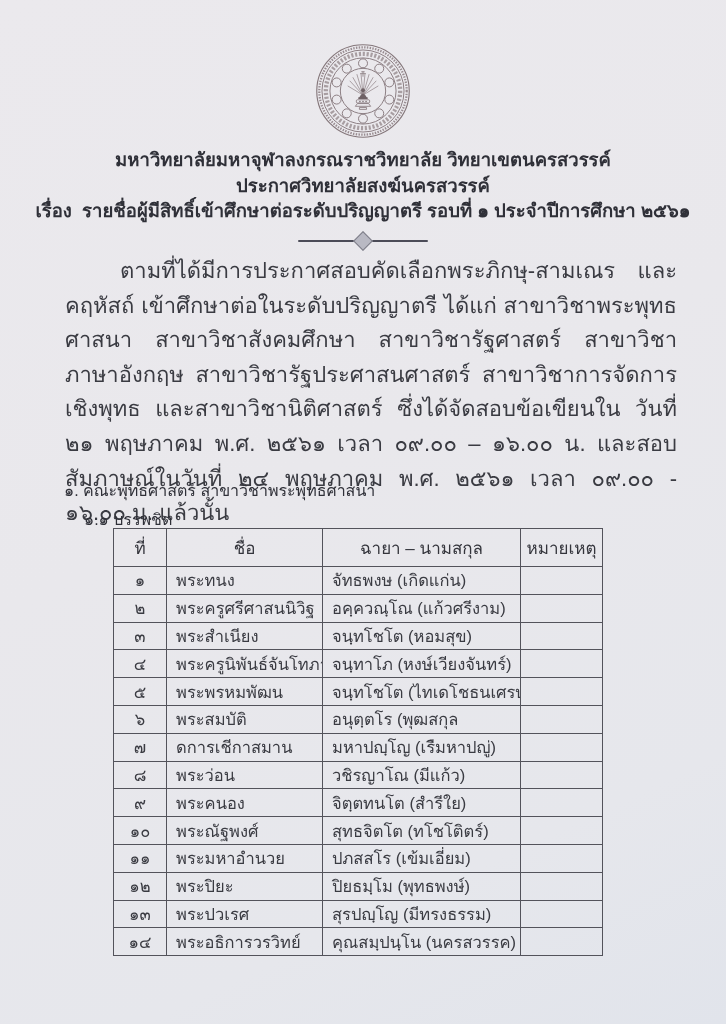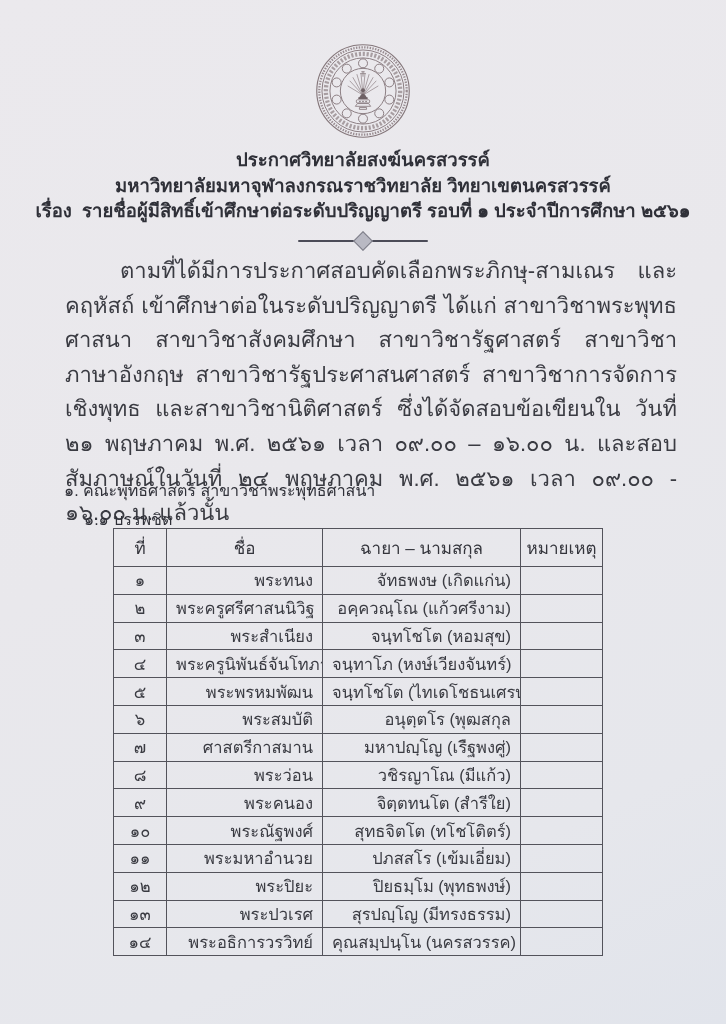--- a/index.html
+++ b/index.html
@@ -21,21 +21,21 @@
           line-height:34.6px;text-align:justify;color:#3a3b42;margin-left:8px;}
   .body-text p{margin:0;text-indent:55px;}
   .sec-heading{position:absolute;left:64px;font-weight:normal;font-size:16px;color:#2f3038;}
   .sec1{top:478px;}
   .sec2{top:507px;left:84px;}
   table.roster{position:absolute;top:528px;left:113px;border-collapse:collapse;
           table-layout:fixed;width:489px;font-size:16.5px;color:#3a3b42;}
   table.roster th,table.roster td{border:1px solid #53535b;vertical-align:middle;
           overflow:hidden;white-space:nowrap;}
   table.roster th{height:35px;font-weight:normal;font-size:17px;text-align:center;color:#34353c;}
-  table.roster td{height:26.8px;padding:0 9px;text-align:right;}
+  table.roster td{height:26.8px;padding:0 9px;text-align:left;}
   table.roster td.c0{text-align:center;padding:0;}
   .col-no{width:53px;}.col-name{width:156px;}.col-chaya{width:198px;}.col-note{width:82px;}
 </style>
 </head>
 <body>
 
 <div class="page">
 
   <div class="seal-wrap">
     <svg viewBox="0 0 96 96" width="98" height="98">
@@ -88,22 +88,22 @@
             <circle cx="48" cy="58.2" r="0.7"></circle>
             <circle cx="51" cy="58.2" r="0.7"></circle>
         </g>
         <path d="M42.5 60.3 L53.5 60.3 L55.5 63 L40.5 63 Z" stroke-width="0.8"></path>
         <path d="M44.5 64.2 H51.5 V66 H44.5 Z" stroke-width="0.8"></path>
       </g>
     </svg>
   </div>
 
   <div class="titles">
+    <div>มหาวิทยาลัยมหาจุฬาลงกรณราชวิทยาลัย วิทยาเขตนครสวรรค์</div>
     <div>ประกาศวิทยาลัยสงฆ์นครสวรรค์</div>
-    <div>มหาวิทยาลัยมหาจุฬาลงกรณราชวิทยาลัย วิทยาเขตนครสวรรค์</div>
     <div>เรื่อง&nbsp; รายชื่อผู้มีสิทธิ์เข้าศึกษาต่อระดับปริญญาตรี รอบที่ ๑ ประจำปีการศึกษา ๒๕๖๑</div>
   </div>
 
   <div class="divider">
     <div class="line"></div>
     <div class="diamond"></div>
   </div>
 
   <div class="body-text">
     <p>ตามที่ได้มีการประกาศสอบคัดเลือกพระภิกษุ-สามเณร และคฤหัสถ์ เข้าศึกษาต่อในระดับปริญญาตรี ได้แก่ สาขาวิชาพระพุทธศาสนา สาขาวิชาสังคมศึกษา สาขาวิชารัฐศาสตร์ สาขาวิชาภาษาอังกฤษ สาขาวิชารัฐประศาสนศาสตร์ สาขาวิชาการจัดการเชิงพุทธ และสาขาวิชานิติศาสตร์ ซึ่งได้จัดสอบข้อเขียนใน วันที่ ๒๑ พฤษภาคม พ.ศ. ๒๕๖๑ เวลา ๐๙.๐๐ – ๑๖.๐๐ น. และสอบสัมภาษณ์ในวันที่ ๒๔ พฤษภาคม พ.ศ. ๒๕๖๑ เวลา ๐๙.๐๐ - ๑๖.๐๐ น. แล้วนั้น</p>
@@ -159,22 +159,22 @@
           <td class="c3"></td>
         </tr>
         <tr>
           <td class="c0">๖</td>
           <td class="c1">พระสมบัติ</td>
           <td class="c2">อนุตฺตโร (พุฒสกุล</td>
           <td class="c3"></td>
         </tr>
         <tr>
           <td class="c0">๗</td>
-          <td class="c1">ศาสตรีกาสมาน</td>
-          <td class="c2">มหาปญฺโญ (เรืฐพงศู่)</td>
+          <td class="c1">ดการเชีกาสมาน</td>
+          <td class="c2">มหาปญฺโญ (เรืมหาปญู่)</td>
           <td class="c3"></td>
         </tr>
         <tr>
           <td class="c0">๘</td>
           <td class="c1">พระว่อน</td>
           <td class="c2">วชิรญาโณ (มีแก้ว)</td>
           <td class="c3"></td>
         </tr>
         <tr>
           <td class="c0">๙</td>

